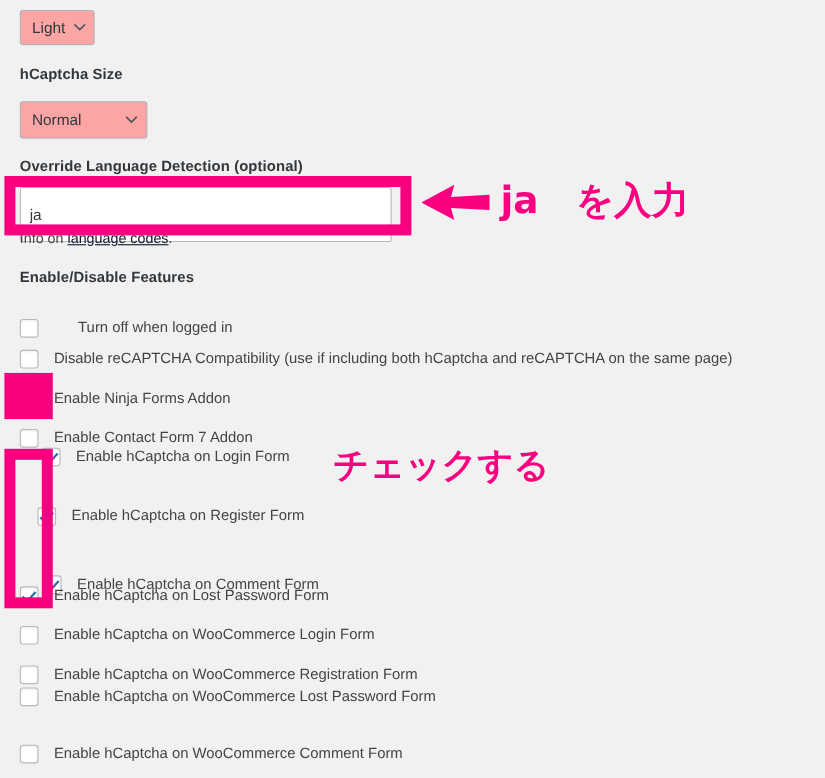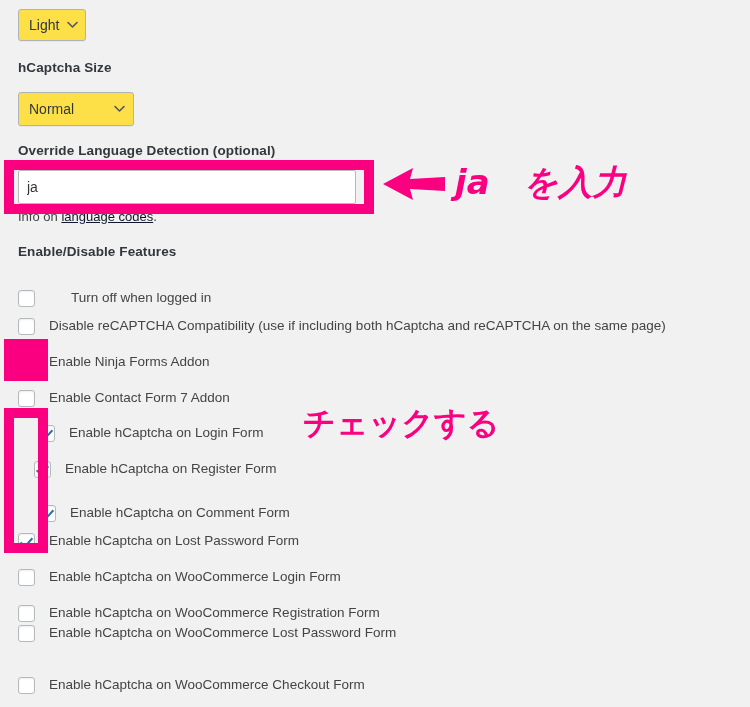--- a/index.html
+++ b/index.html
@@ -17,21 +17,21 @@
   }
   #page {
     position: relative;
     width: 750px;
     height: 707px;
   }
 
   
   .select-box {
     position: absolute;
-    background: #fde047;
+    background: #fca5a5;
     border: 1px solid #aeb3b7;
     border-radius: 3px;
     box-sizing: border-box;
     display: flex;
     align-items: center;
     justify-content: space-between;
     padding: 0 8px 0 10px;
     font-size: 14px;
     color: #32373c;
     cursor: pointer;
@@ -59,21 +59,21 @@
   #label-size      { left: 18px; top: 60px; }
   #label-override  { left: 18px; top: 143px; font-weight: 700; color: #32373c; }
   #label-features  { left: 18px; top: 244px; }
 
   
   #lang-input {
     position: absolute;
     left: 18px;
     top: 170px;
     width: 338px;
-    height: 34px;
+    height: 50px;
     box-sizing: border-box;
     background: #fff;
     border: 1px solid #b4b9be;
     border-radius: 2px;
     font-family: "Liberation Sans", "DejaVu Sans", sans-serif;
     font-size: 14px;
     color: #32373c;
     padding: 0 8px;
     outline: none;
   }
@@ -203,29 +203,29 @@
         <span class="cb-label">Disable reCAPTCHA Compatibility (use if including both hCaptcha and reCAPTCHA on the same page)</span>
       </div>
       <div class="cb-row" style="top: 351px;">
         <span class="cb checked"></span>
         <span class="cb-label">Enable Ninja Forms Addon</span>
       </div>
       <div class="cb-row" style="top: 387px;">
         <span class="cb"></span>
         <span class="cb-label">Enable Contact Form 7 Addon</span>
       </div>
-      <div class="cb-row" style="top: 422px; padding-left: 20px;">
+      <div class="cb-row" style="top: 404px; padding-left: 20px;">
         <span class="cb checked"></span>
         <span class="cb-label">Enable hCaptcha on Login Form</span>
       </div>
       <div class="cb-row" style="top: 458px; padding-left: 16px;">
         <span class="cb checked"></span>
         <span class="cb-label">Enable hCaptcha on Register Form</span>
       </div>
-      <div class="cb-row" style="top: 502px; padding-left: 21px;">
+      <div class="cb-row" style="top: 520px; padding-left: 21px;">
         <span class="cb checked"></span>
         <span class="cb-label">Enable hCaptcha on Comment Form</span>
       </div>
       <div class="cb-row" style="top: 530px;">
         <span class="cb checked"></span>
         <span class="cb-label">Enable hCaptcha on Lost Password Form</span>
       </div>
       <div class="cb-row" style="top: 566px;">
         <span class="cb"></span>
         <span class="cb-label">Enable hCaptcha on WooCommerce Login Form</span>
@@ -233,33 +233,33 @@
       <div class="cb-row" style="top: 602px;">
         <span class="cb"></span>
         <span class="cb-label">Enable hCaptcha on WooCommerce Registration Form</span>
       </div>
       <div class="cb-row" style="top: 622px;">
         <span class="cb"></span>
         <span class="cb-label">Enable hCaptcha on WooCommerce Lost Password Form</span>
       </div>
       <div class="cb-row" style="top: 674px;">
         <span class="cb"></span>
-        <span class="cb-label">Enable hCaptcha on WooCommerce Checkout Form</span>
+        <span class="cb-label">Enable hCaptcha on WooCommerce Comment Form</span>
       </div>
     </div>
 
   <div class="anno-outline" id="anno-input-box" style="left:4px; top:160px; width:370px; height:54px;"></div>
 
   <div id="anno-arrow">
     <svg width="72" height="46" viewBox="0 0 72 46">
       <path d="M0 24 L30 8 L27 19 L62 17 L62 31 L27 29 L30 40 Z" fill="#fa0080"></path>
     </svg>
   </div>
 
-  <div class="anno-text" id="anno-text-input" style="left:455px; top:160px; font-size:34px;font-style:italic;">ja　を入力</div>
+  <div class="anno-text" id="anno-text-input" style="left:455px; top:160px; font-size:34px;">ja　を入力</div>
 
   <div class="anno-fill" id="anno-ninja" style="left:4px; top:339px; width:44px; height:42px;"></div>
 
   <div class="anno-outline" id="anno-forms" style="left:4px; top:408px; width:44px; height:145px;"></div>
 
   <div class="anno-text" id="anno-text-check" style="left:303px; top:402px; font-size:32px;">チェックする</div>
 
 </div>
 
 </body></html>

